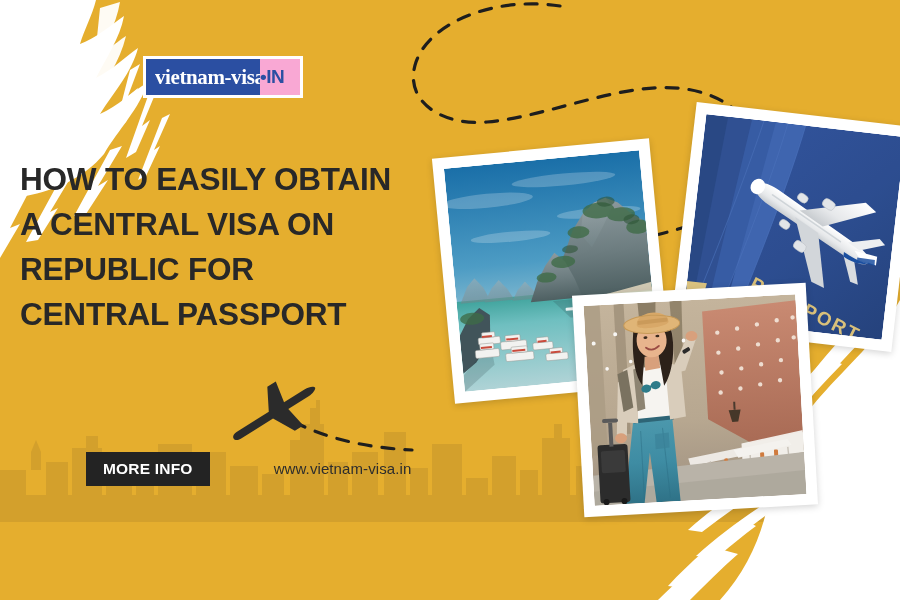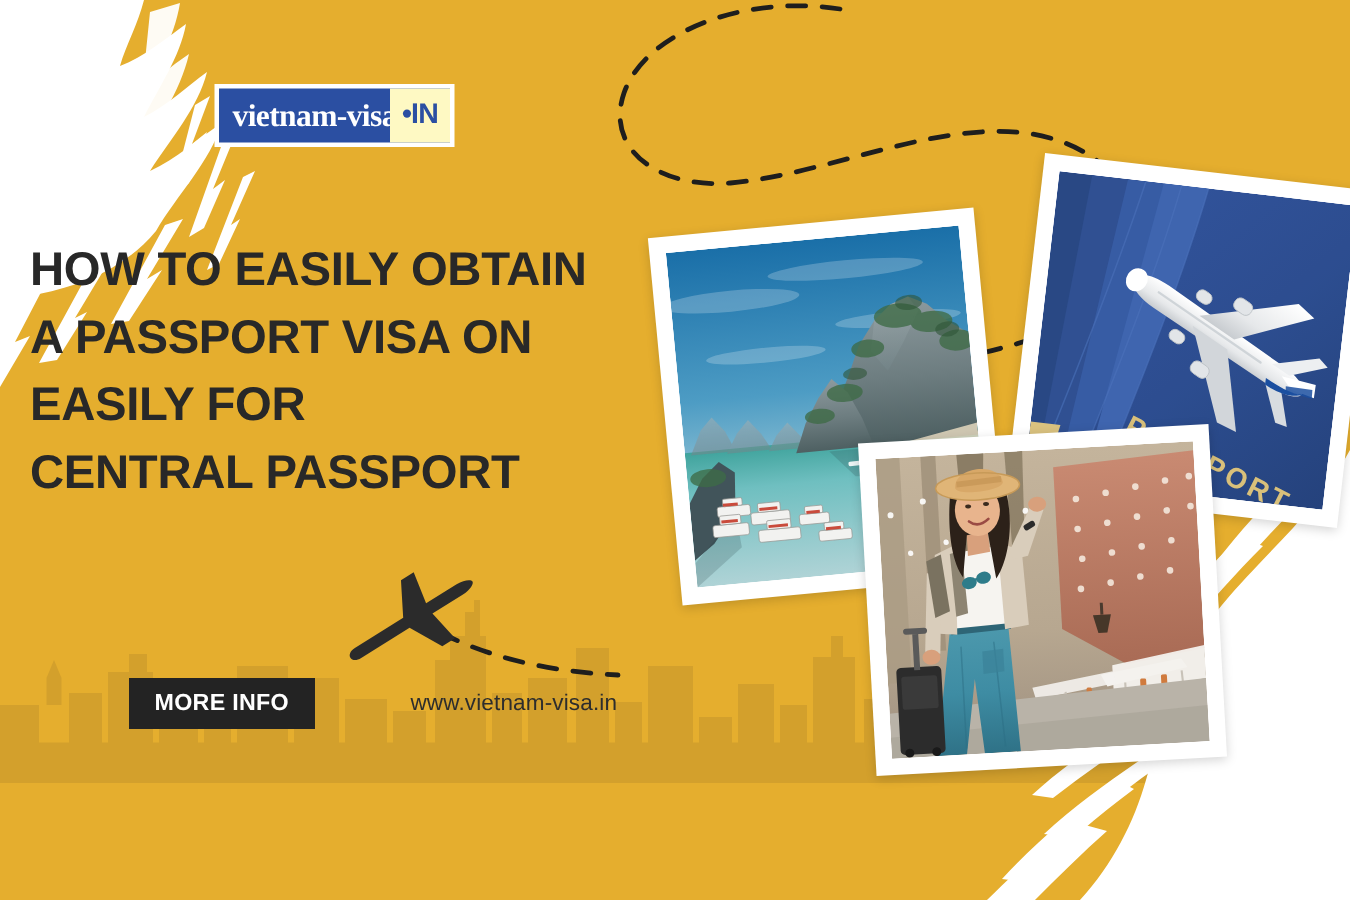--- a/index.html
+++ b/index.html
@@ -38,22 +38,22 @@
     color: #FFFFFF;
     font-family: "Liberation Serif", serif;
     font-weight: bold;
     font-size: 21px;
     letter-spacing: -0.4px;
     padding-left: 9px;
     white-space: nowrap;
   }
   #logo-tld-box {
     position: absolute; right: 0; top: 0; bottom: 0;
-    width: 40px; background: #fef9c3;
-    display: flex; align-items: center; justify-content: center;
+    width: 40px; background: #f9a8d4;
+    display: flex; align-items: center; justify-content: flex-start;
   }
   #logo-tld {
     color: #2B4FA2;
     font-family: "Liberation Sans", sans-serif;
     font-weight: bold;
     font-size: 19px;
     letter-spacing: -0.5px;
   }
 
   
@@ -244,22 +244,22 @@
     <div id="logo-inner">
       <span id="logo-word">vietnam-visa</span>
       <span id="logo-tld-box">
         <span id="logo-tld">•IN</span>
       </span>
     </div>
   </div>
 
   <h1 id="headline">
     <span class="hl-line">HOW TO EASILY OBTAIN</span>
-    <span class="hl-line">A PASSPORT VISA ON</span>
-    <span class="hl-line">EASILY FOR</span>
+    <span class="hl-line">A CENTRAL VISA ON</span>
+    <span class="hl-line">REPUBLIC FOR</span>
     <span class="hl-line">CENTRAL PASSPORT</span>
   </h1>
 
   <div id="cta-row">
     <div id="more-info-button">MORE INFO</div>
     <div id="site-url">www.vietnam-visa.in</div>
   </div>
 
   <div class="photo-card" id="card-halong">
     <div class="photo-inner">

